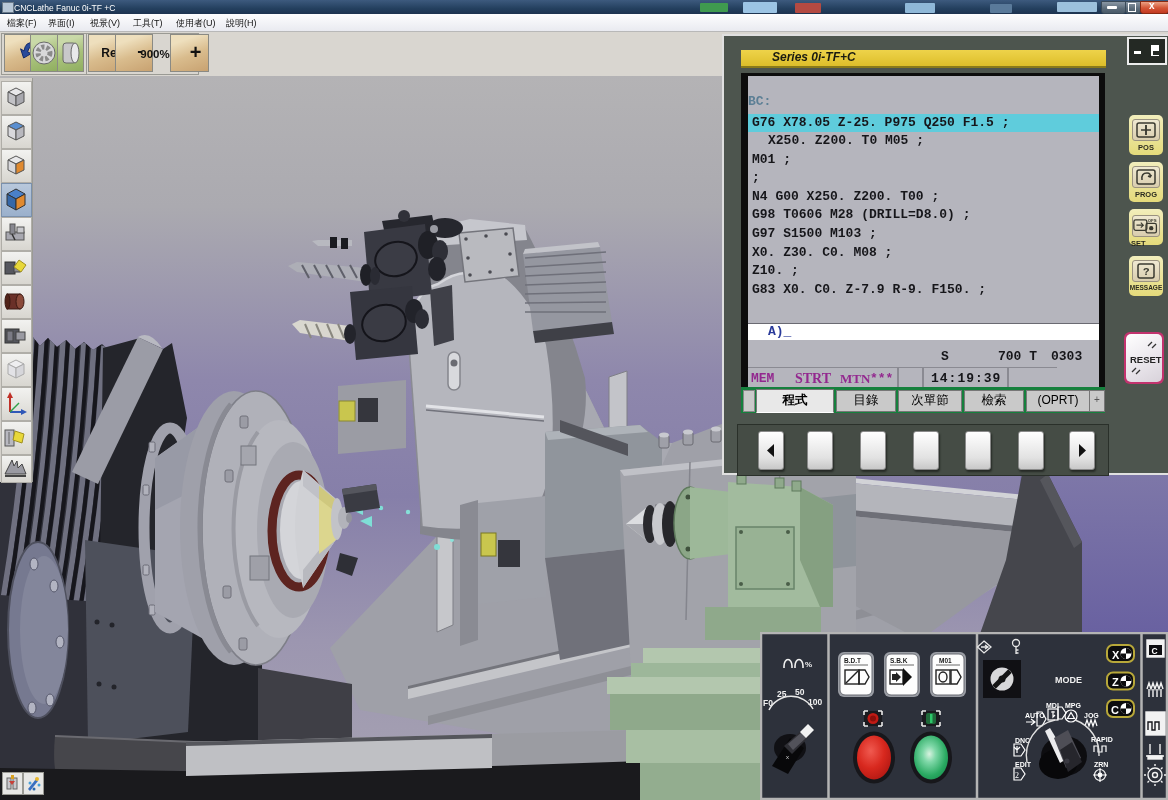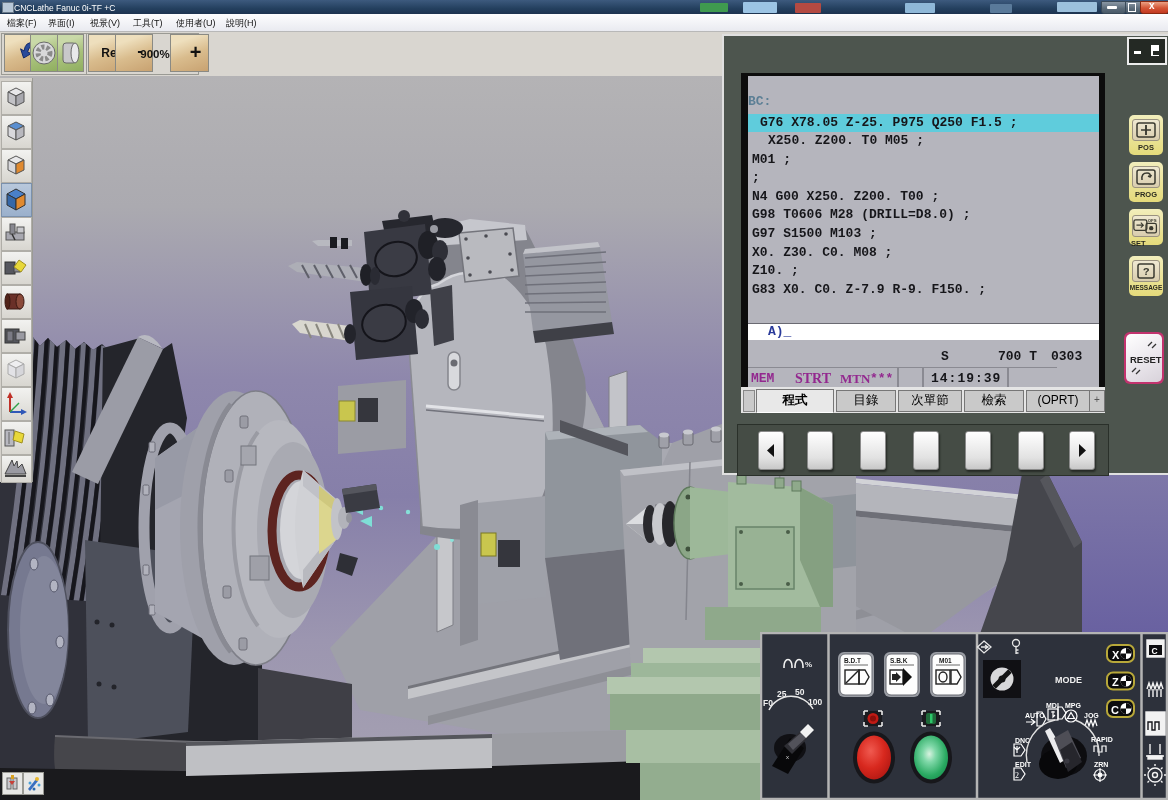--- a/index.html
+++ b/index.html
@@ -423,26 +423,29 @@
 </div>
 
 <div class="abs" id="fanuc" style="left:722px;top:34px;width:446px;height:441px;background:#4d554e;border-left:2px solid #e0e0e0;border-top:2px solid #e0e0e0;border-bottom:2px solid #e0e0e0;box-sizing:border-box;">
 
   <div class="abs" style="left:403px;top:1px;width:36px;height:24px;background:#24292474;border:2px solid #ececec;background:#242924;">
     <div class="abs" style="left:5px;top:12px;width:7px;height:3px;background:#fff;"></div>
     <div class="abs" style="left:22px;top:6px;width:8px;height:11px;background:#fff;"></div>
     <div class="abs" style="left:24px;top:10px;width:6px;height:6px;background:#242924;border-top:2px solid #fff;box-sizing:border-box;background:#242924;"></div>
   </div>
 
+  <div class="abs" style="left:17px;top:14px;width:365px;height:16px;background:linear-gradient(#eed34a,#ddbe2a);border-bottom:2px solid #8a7a1a;font-size:12px;font-weight:bold;font-style:italic;color:#1a1a10;line-height:15px;">
+    <span style="margin-left:31px;">Series 0i-TF+C</span>
+  </div>
 
   <div class="abs" style="left:17px;top:37px;width:364px;height:340px;background:#0c0c0c;">
     <div class="abs" style="left:7px;top:3px;width:351px;height:311px;background:#b5b5bd;overflow:hidden;font-family:'Liberation Mono',monospace;">
       <div class="abs" style="left:0;top:18px;width:351px;height:16px;color:#5c7f95;font-size:13px;font-weight:bold;line-height:16px;">BC:</div>
       <div class="abs" style="left:0;top:37.5px;width:351px;height:206px;font-size:13px;font-weight:bold;color:#16161a;">
-        <div style="height:18.6px;line-height:18.6px;background:#5fccdc;padding-left:12px;">G76 X78.05 Z-25. P975 Q250 F1.5 ;</div>
+        <div style="height:18.6px;line-height:18.6px;background:#5fccdc;padding-left:4px;">G76 X78.05 Z-25. P975 Q250 F1.5 ;</div>
         <div style="height:18.6px;line-height:18.6px;padding-left:20px;">X250. Z200. T0 M05 ;</div>
         <div style="height:18.6px;line-height:18.6px;padding-left:4px;">M01 ;</div>
         <div style="height:18.6px;line-height:18.6px;padding-left:4px;">;</div>
         <div style="height:18.6px;line-height:18.6px;padding-left:4px;">N4 G00 X250. Z200. T00 ;</div>
         <div style="height:18.6px;line-height:18.6px;padding-left:4px;">G98 T0606 M28 (DRILL=D8.0) ;</div>
         <div style="height:18.6px;line-height:18.6px;padding-left:4px;">G97 S1500 M103 ;</div>
         <div style="height:18.6px;line-height:18.6px;padding-left:4px;">X0. Z30. C0. M08 ;</div>
         <div style="height:18.6px;line-height:18.6px;padding-left:4px;">Z10. ;</div>
         <div style="height:18.6px;line-height:18.6px;padding-left:4px;">G83 X0. C0. Z-7.9 R-9. F150. ;</div>
       </div>
@@ -457,21 +460,21 @@
         <span class="abs" style="left:47px;top:3px;color:#93288f;font-family:'Liberation Serif',serif;font-size:14px;">STRT</span>
         <span class="abs" style="left:92px;top:3px;color:#93288f;font-family:'Liberation Serif',serif;font-size:13px;">MTN</span>
         <span class="abs" style="left:122px;top:3px;color:#93288f;">***</span>
         <div class="abs" style="left:149px;top:0;width:1.5px;height:19px;background:#8a8a92;"></div>
         <div class="abs" style="left:174px;top:0;width:1.5px;height:19px;background:#8a8a92;"></div>
         <span class="abs" style="left:183px;top:3px;color:#16161a;letter-spacing:1px;">14:19:39</span>
         <div class="abs" style="left:259px;top:0;width:1.5px;height:19px;background:#8a8a92;"></div>
       </div>
     </div>
 
-    <div class="abs" style="left:0px;top:314px;width:364px;height:26px;background:#e5e5e5;font-family:'Liberation Sans',sans-serif;">
+    <div class="abs" style="left:0px;top:314px;width:364px;height:26px;background:#15803d;font-family:'Liberation Sans',sans-serif;">
       <div class="abs" style="left:2px;top:3px;width:10px;height:20px;background:#cacaca;border:1px solid #888;"></div>
       <div class="abs" style="left:15px;top:2px;width:76px;height:22px;background:#e8e8e8;border:1.5px solid #777;border-bottom-color:#fff;text-align:center;font-size:12.5px;font-weight:bold;line-height:21px;">程式</div>
       <div class="abs" style="left:95px;top:3px;width:58px;height:20px;background:#c9c9c9;border:1px solid #777;text-align:center;font-size:12.5px;line-height:19px;">目錄</div>
       <div class="abs" style="left:157px;top:3px;width:62px;height:20px;background:#c9c9c9;border:1px solid #777;text-align:center;font-size:12.5px;line-height:19px;">次單節</div>
       <div class="abs" style="left:223px;top:3px;width:58px;height:20px;background:#c9c9c9;border:1px solid #777;text-align:center;font-size:12.5px;line-height:19px;">檢索</div>
       <div class="abs" style="left:285px;top:3px;width:62px;height:20px;background:#c9c9c9;border:1px solid #777;text-align:center;font-size:12px;line-height:19px;">(OPRT)</div>
       <div class="abs" style="left:348px;top:3px;width:14px;height:20px;background:#c9c9c9;border:1px solid #777;text-align:center;font-size:10px;line-height:18px;color:#555;">+</div>
     </div>
   </div>
 

